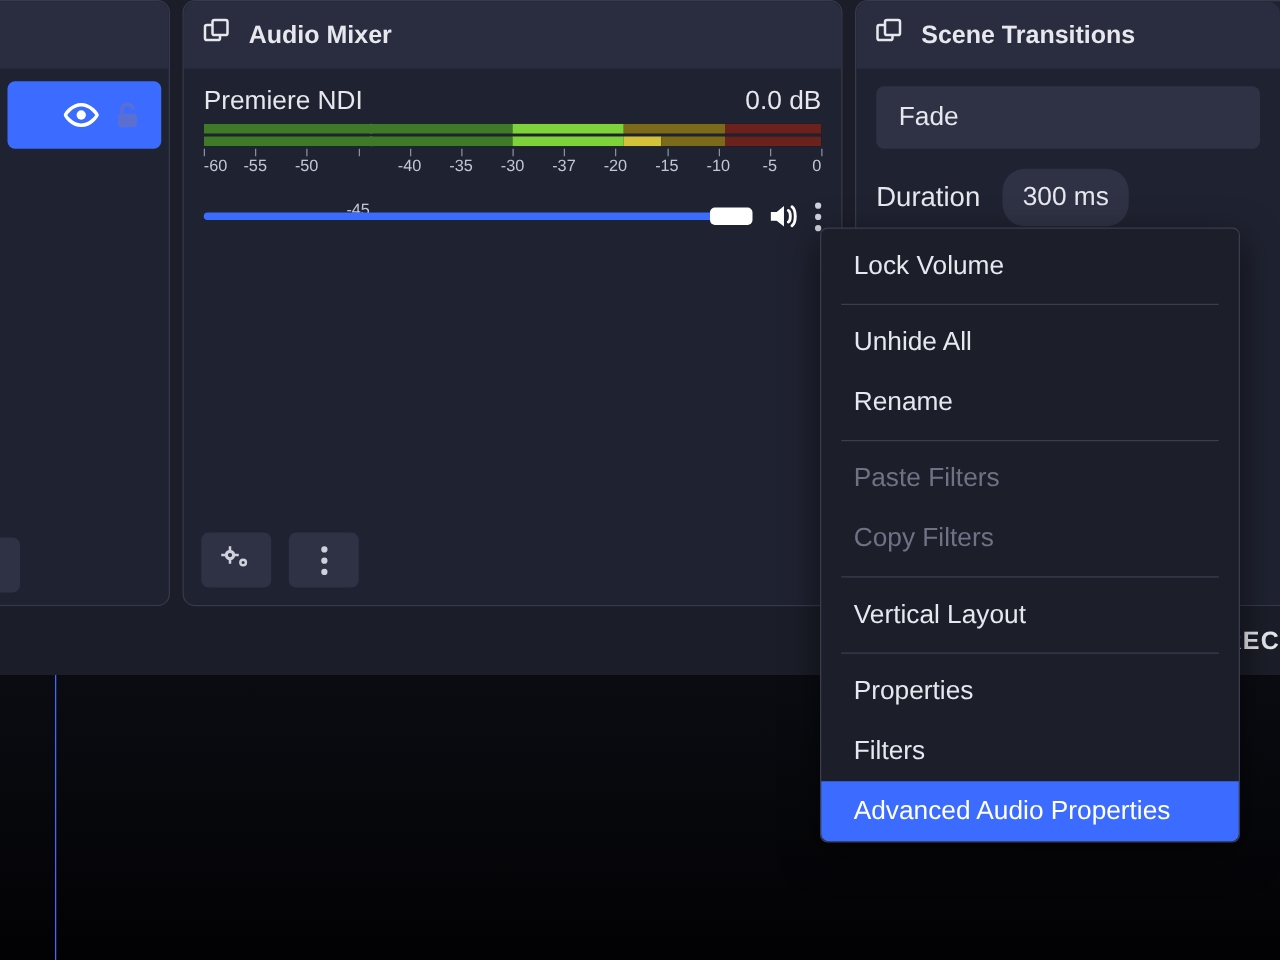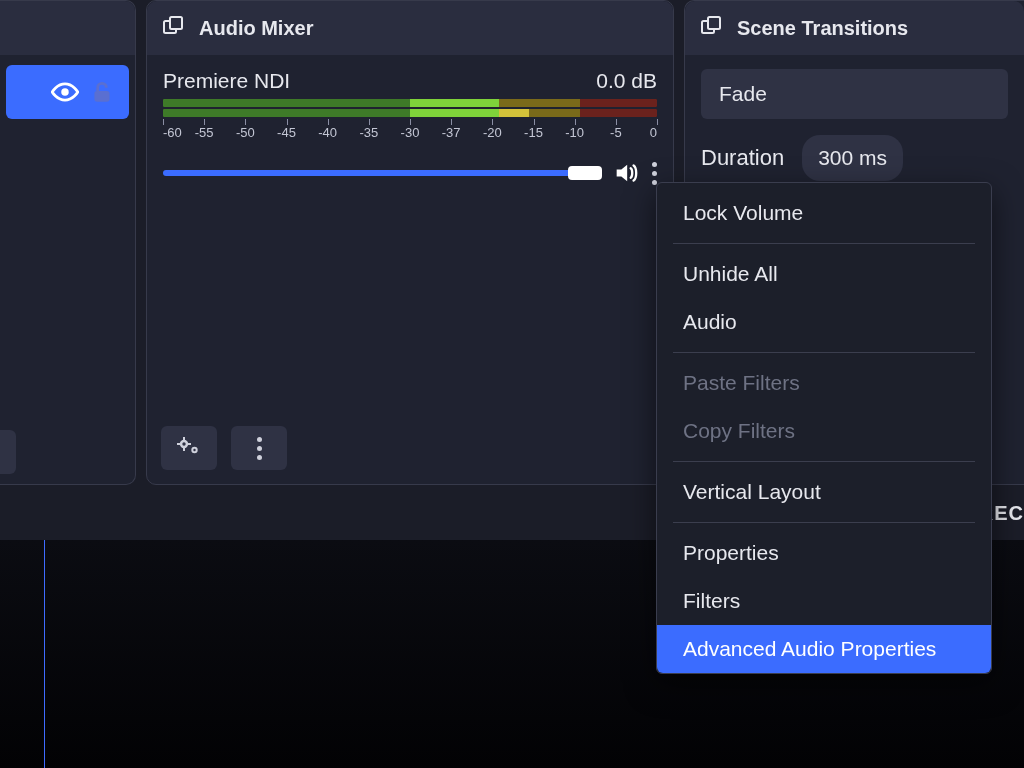--- a/index.html
+++ b/index.html
@@ -355,21 +355,21 @@
             <div class="tick" style="left: 66.6667%;"></div>
             <div class="tick" style="left: 75%;"></div>
             <div class="tick" style="left: 83.3333%;"></div>
             <div class="tick" style="left: 91.6667%;"></div>
             <div class="tick" style="left: 100%;"></div>
           </div>
         <div class="scale-labels" id="db-labels">
             <span style="left: 0%; transform: none;">-60</span>
             <span style="left: 8.33333%;">-55</span>
             <span style="left: 16.6667%;">-50</span>
-            <span style="left: 25%;">-45</span>
+            <span style="left: 25%; margin-top: 35px;">-45</span>
             <span style="left: 33.3333%;">-40</span>
             <span style="left: 41.6667%;">-35</span>
             <span style="left: 50%;">-30</span>
             <span style="left: 58.3333%;">-37</span>
             <span style="left: 66.6667%;">-20</span>
             <span style="left: 75%;">-15</span>
             <span style="left: 83.3333%;">-10</span>
             <span style="left: 91.6667%;">-5</span>
             <span style="left: 100%; transform: translateX(-100%);">0</span>
           </div>
@@ -451,21 +451,21 @@
 <div class="edge-text-right">REC</div>
 
 <div class="timeline">
   <div class="playhead"></div>
 </div>
 
 <div class="ctx-menu" id="ctx-menu">
     <div class="ctx-item">Lock Volume</div>
     <div class="ctx-sep"></div>
     <div class="ctx-item">Unhide All</div>
-    <div class="ctx-item">Audio</div>
+    <div class="ctx-item">Rename</div>
     <div class="ctx-sep"></div>
     <div class="ctx-item disabled">Paste Filters</div>
     <div class="ctx-item disabled">Copy Filters</div>
     <div class="ctx-sep"></div>
     <div class="ctx-item">Vertical Layout</div>
     <div class="ctx-sep"></div>
     <div class="ctx-item">Properties</div>
     <div class="ctx-item">Filters</div>
     <div class="ctx-item highlight">Advanced Audio Properties</div>
   </div>

